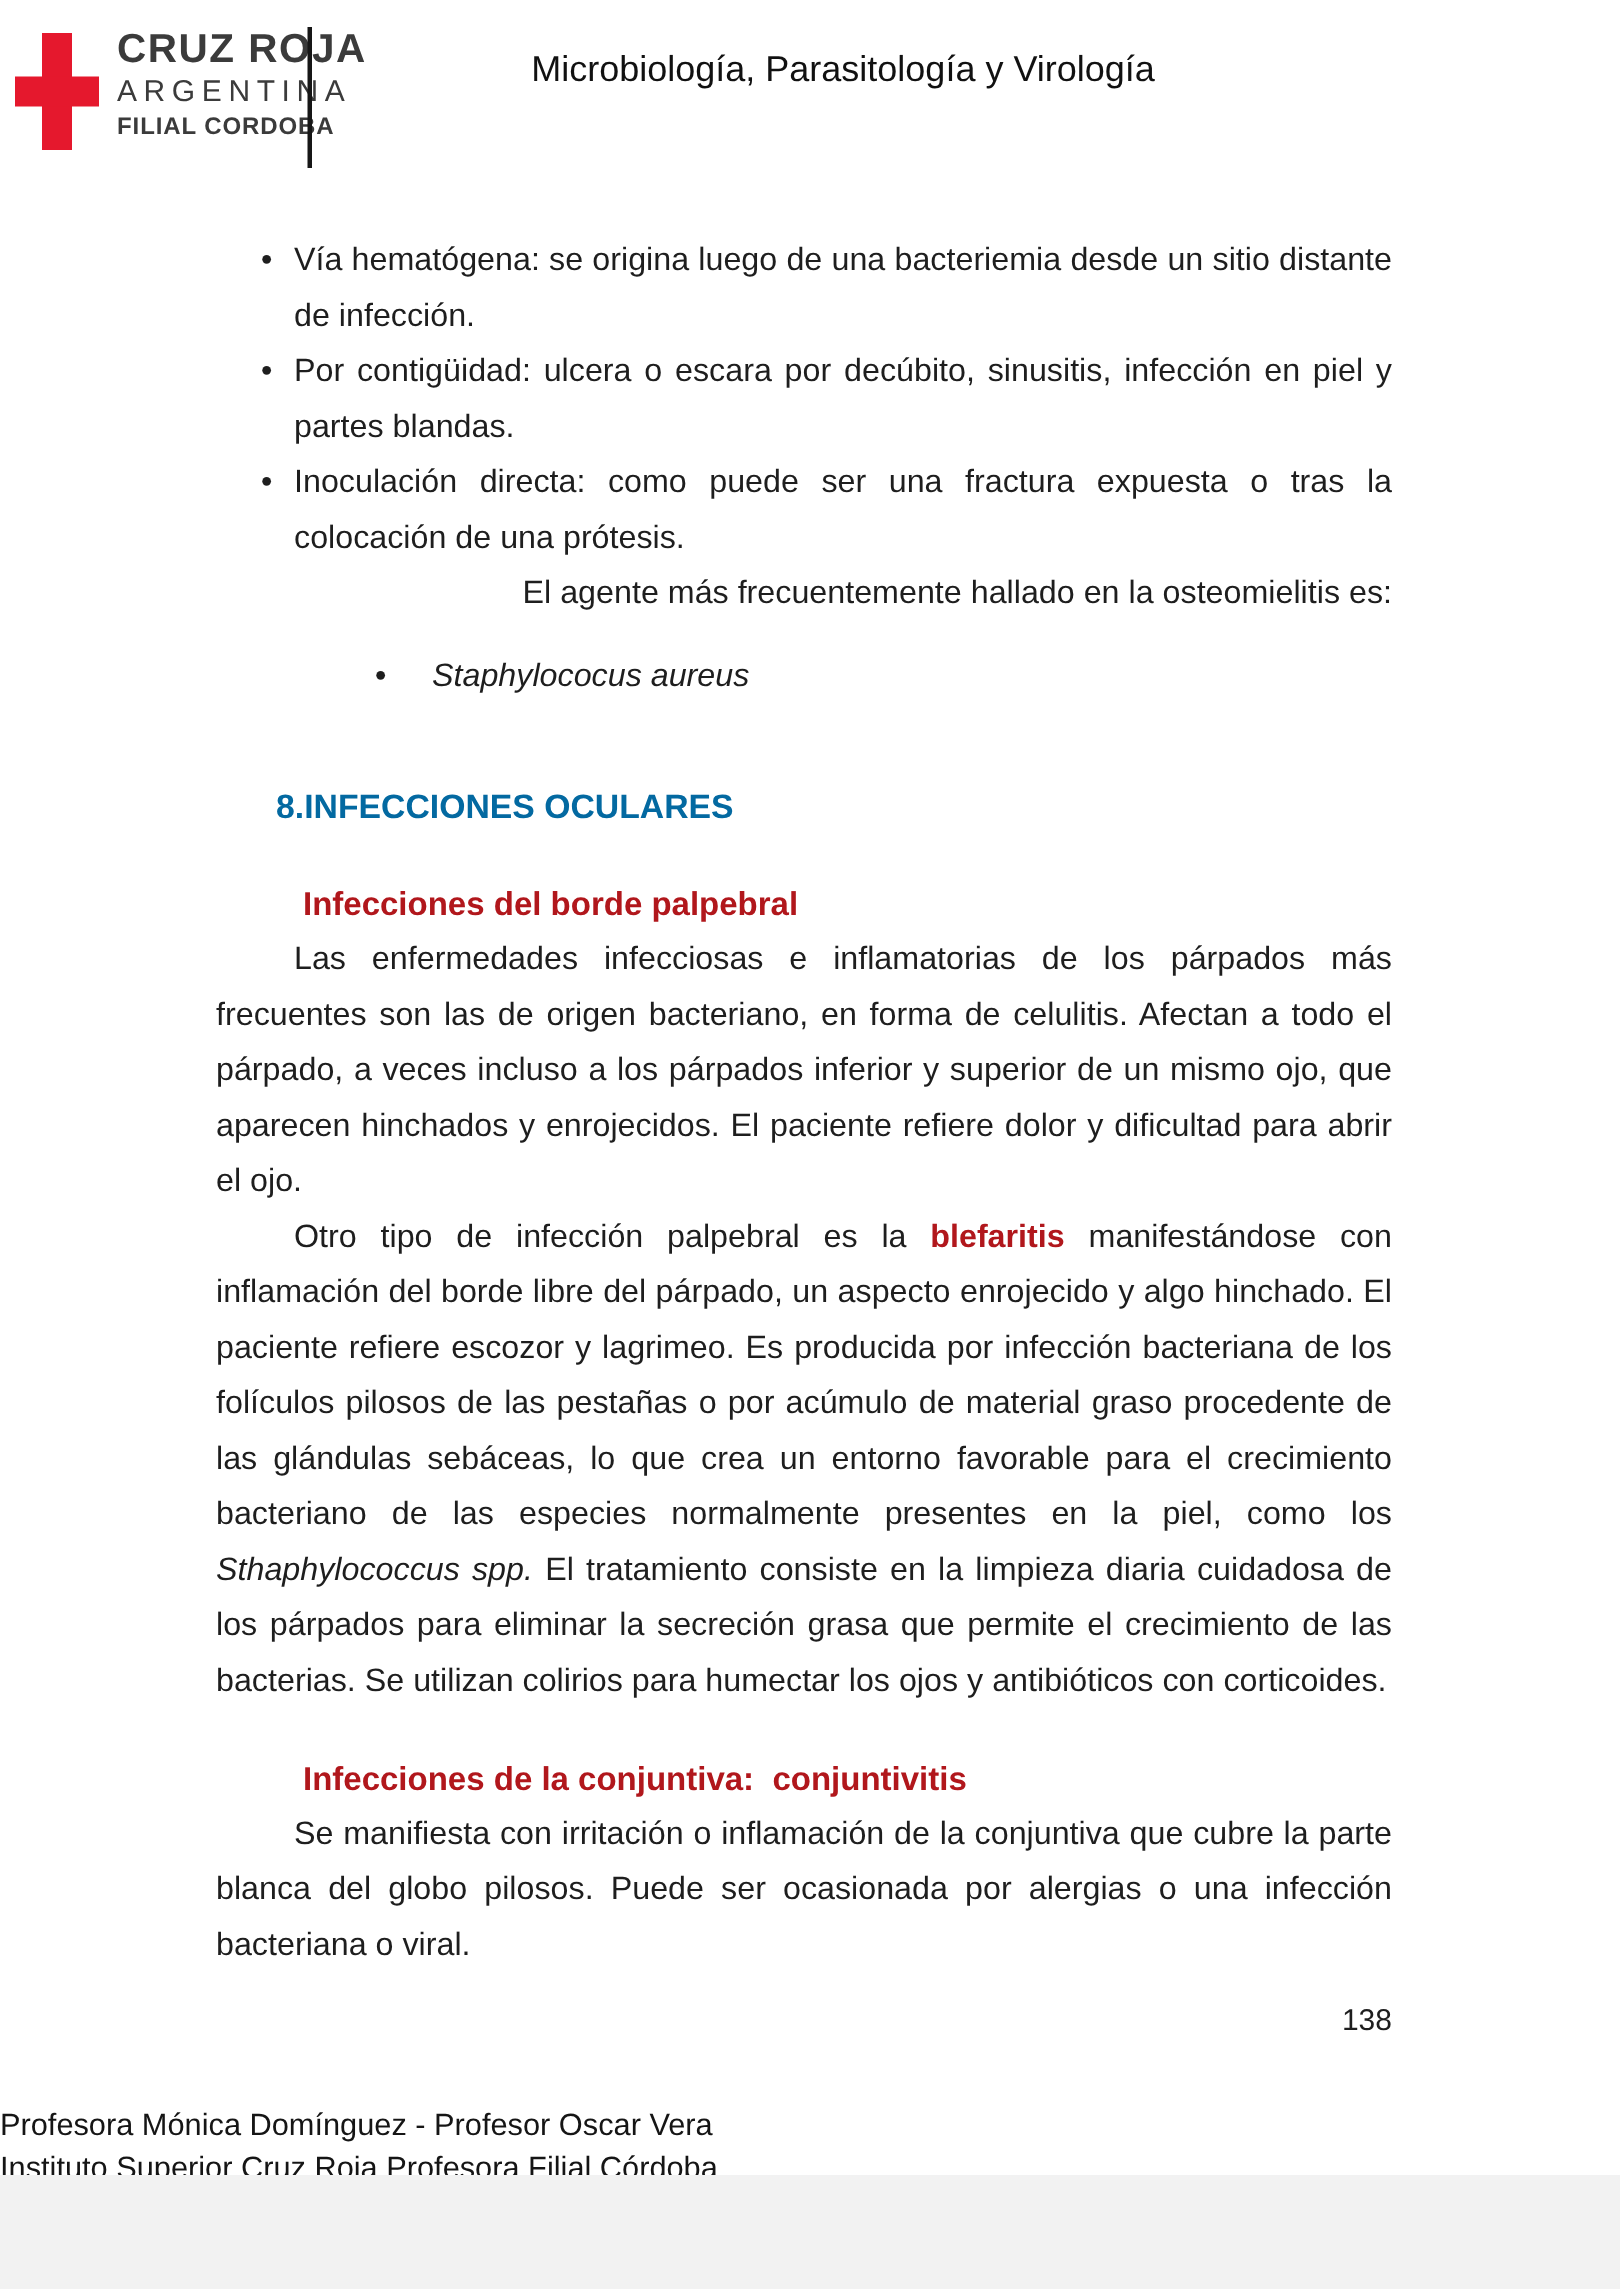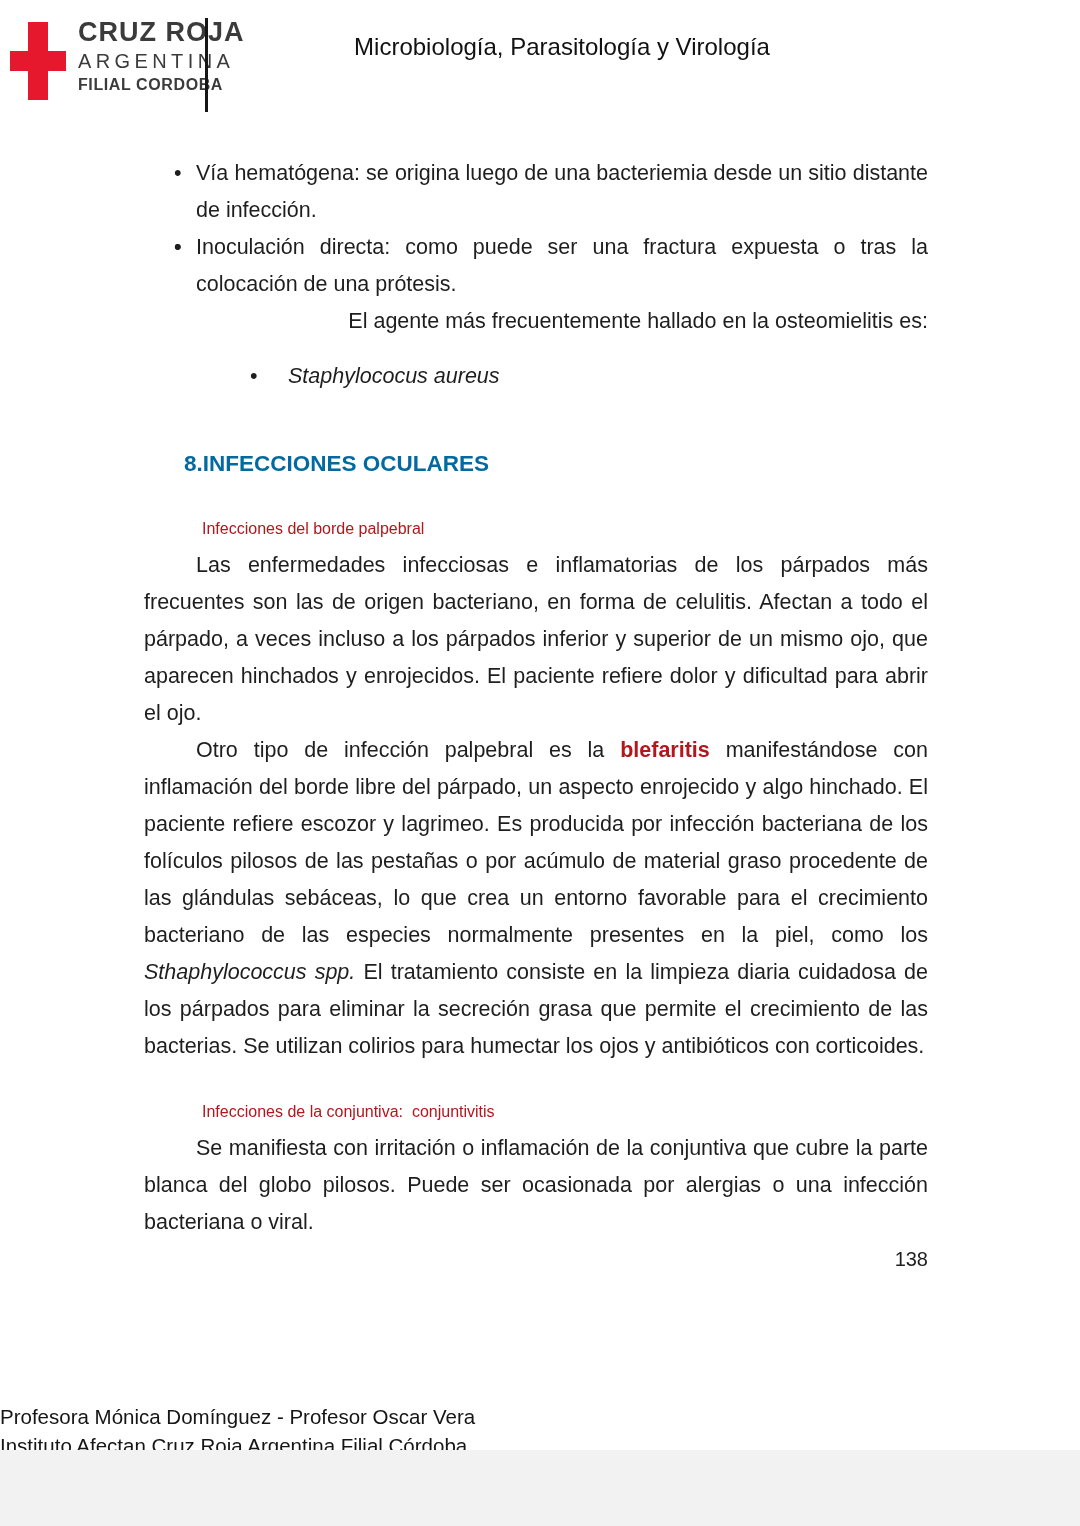--- a/index.html
+++ b/index.html
@@ -28,24 +28,24 @@
   .content{position:absolute;top:155px;left:144px;width:784px;font-size:21.5px;line-height:37px;}
   .content p{margin:0;}
   ul{margin:0;padding:0;list-style:none;}
   .bullets-l1 > li{position:relative;padding-left:52px;text-align:justify;}
   .bullets-l1 .marker{position:absolute;left:30px;top:0;}
   .agent-line{padding-left:44px;margin-top:12px;text-align:right;}
   .bullets-l2{margin-top:18px;}
   .bullets-l2 > li{position:relative;padding-left:144px;font-style:italic;}
   .bullets-l2 .marker{position:absolute;left:106px;top:0;font-style:normal;}
   .section-heading{margin:50px 0 0 0;padding-left:40px;font-size:22.5px;font-weight:bold;color:#0369a1;line-height:37px;}
-  .red-heading{margin:28px 0 0 0;padding-left:58px;font-size:16px;font-weight:normal;color:var(--heading_red,#b1171c);line-height:37px;}
+  .red-heading{margin:28px 0 0 0;padding-left:58px;font-size:22px;font-weight:bold;color:var(--heading_red,#b1171c);line-height:37px;}
   .body-text{text-align:justify;text-indent:52px;}
   .body-text .kw{color:var(--heading_red,#b1171c);font-weight:bold;}
-  .pagenum{margin-top:0;text-align:right;font-size:20px;}
+  .pagenum{margin-top:14px;text-align:right;font-size:20px;}
   
   .footer{position:absolute;top:1402px;left:0;width:100%;font-size:20.5px;line-height:29px;color:#151515;}
 </style>
 </head>
 <body>
 
 <div class="page">
 
   <div class="header">
     <div class="logo">
@@ -62,20 +62,21 @@
 
   <div class="content">
 
     <ul class="bullets-l1">
       <li>
         <span class="marker">•</span>
         <span>Vía hematógena: se origina luego de una bacteriemia desde un sitio distante de infección.</span>
       </li>
       <li>
         <span class="marker">•</span>
+        <span>Por contigüidad: ulcera o escara por decúbito, sinusitis, infección en piel y partes blandas.</span>
       </li>
       <li>
         <span class="marker">•</span>
         <span>Inoculación directa: como puede ser una fractura expuesta o tras la colocación de una prótesis.</span>
       </li>
     </ul>
 
     <p class="agent-line">El agente más frecuentemente hallado en la osteomielitis es:</p>
 
     <ul class="bullets-l2">
@@ -95,16 +96,16 @@
 
     <h3 class="red-heading">Infecciones de la conjuntiva:&nbsp; conjuntivitis</h3>
 
     <p class="body-text">Se manifiesta con irritación o inflamación de la conjuntiva que cubre la parte blanca del globo pilosos. Puede ser ocasionada por alergias o una infección bacteriana o viral.</p>
 
     <div class="pagenum">138</div>
   </div>
 
   <div class="footer">
     <div>Profesora Mónica Domínguez - Profesor Oscar Vera</div>
-    <div>Instituto Afectan Cruz Roja Argentina Filial Córdoba</div>
+    <div>Instituto Superior Cruz Roja Profesora Filial Córdoba</div>
   </div>
 
 </div>
 
 </body></html>

